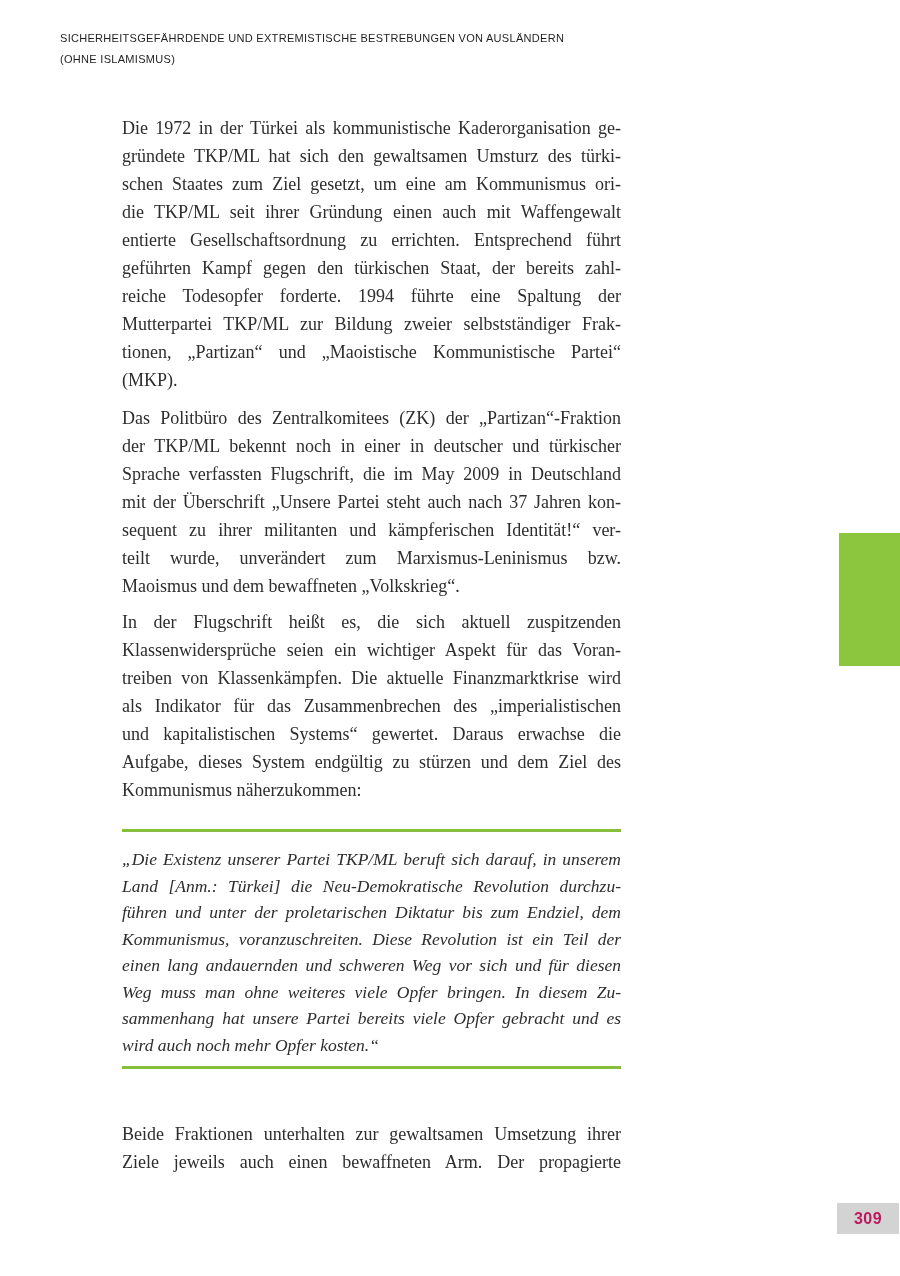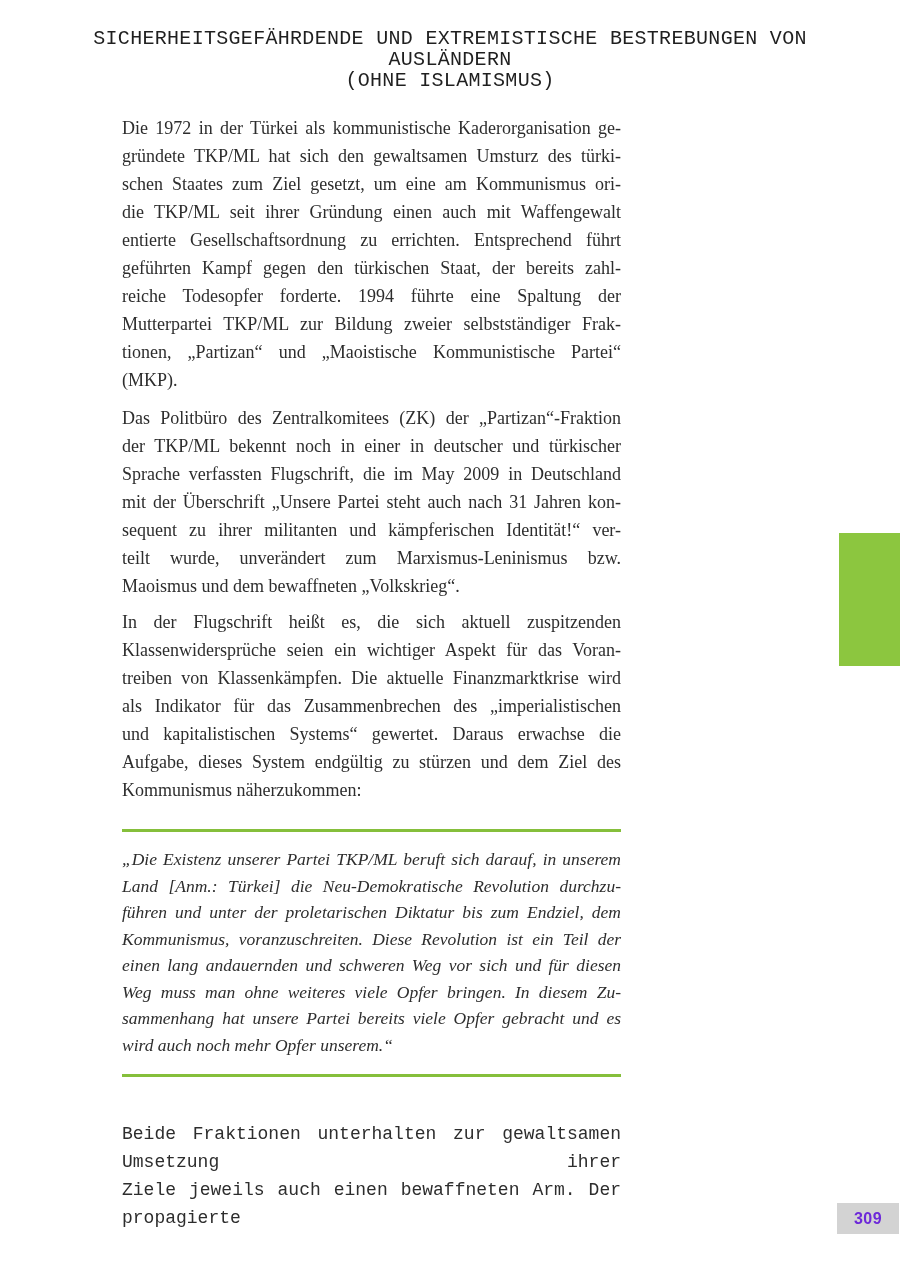--- a/index.html
+++ b/index.html
@@ -7,52 +7,52 @@
     position:relative;
     width:900px; height:1276px;
     margin:0 auto;
     background:#ffffff;
     overflow:hidden;
     font-family:"Liberation Serif", serif;
   }
   
   .running-head {
     position:absolute; top:28px; left:60px; right:60px;
-    text-align:center;
-    font-family:Liberation Mono, monospace;
-    font-size:20px; line-height:21px;
+    text-align:left;
+    font-family:Liberation Sans, sans-serif;
+    font-size:11px; line-height:21px;
     letter-spacing:0.3px;
     color:#1f1f1f;
   }
   
   .textblock {
     position:absolute; left:122px; width:499px;
     font-size:18px; line-height:28px;
     color:#2d2d2d;
   }
   .textblock .line {
     text-align:justify;
     text-align-last:justify;
     white-space:normal;
   }
   .textblock .line.end { text-align-last:auto; }
   #para-1 { top:114px; }
   #para-2 { top:404px; }
   #para-3 { top:608px; }
-  #para-4 { top:1120px;font-family:Liberation Mono, monospace; }
+  #para-4 { top:1120px; }
   
   .quoteblock {
     position:absolute; left:122px; width:499px; top:829px;
   }
   .quoteblock .rule {
     height:3px; width:100%;
     background:var(--rule-green,#85bf3b);
   }
   .quote-body {
-    padding:14px 0 16px 0;
+    padding:14px 0 8px 0;
     font-size:17.5px; line-height:26.5px;
     font-style:italic;
     color:#2d2d2d;
   }
   .quote-body .line { text-align:justify; text-align-last:justify; }
   .quote-body .line.end { text-align-last:auto; }
   
   .chapter-tab {
     position:absolute; left:839px; top:533px;
     width:61px; height:133px;
@@ -60,21 +60,21 @@
   }
   
   .page-number-box {
     position:absolute; left:837px; top:1203px;
     width:62px; height:31px;
     background:var(--page-box-gray,#d3d3d3);
     display:flex; align-items:center; justify-content:center;
     font-family:"Liberation Sans", sans-serif;
     font-weight:bold; font-size:16px;
     letter-spacing:0.5px;
-    color:#6d28d9;
+    color:#be185d;
   }
 </style>
 </head>
 <body>
 
 <div class="page">
 
   <div class="running-head">
     <div>SICHERHEITSGEFÄHRDENDE UND EXTREMISTISCHE BESTREBUNGEN VON AUSLÄNDERN</div>
     <div>(OHNE ISLAMISMUS)</div>
@@ -90,21 +90,21 @@
       <div class="line">reiche Todesopfer forderte. 1994 führte eine Spaltung der</div>
       <div class="line">Mutterpartei TKP/ML zur Bildung zweier selbstständiger Frak-</div>
       <div class="line">tionen, „Partizan“ und „Maoistische Kommunistische Partei“</div>
       <div class="line end">(MKP).</div>
     </div>
 
   <div id="para-2" class="textblock">
       <div class="line">Das Politbüro des Zentralkomitees (ZK) der „Partizan“-Fraktion</div>
       <div class="line">der TKP/ML bekennt noch in einer in deutscher und türkischer</div>
       <div class="line">Sprache verfassten Flugschrift, die im May 2009 in Deutschland</div>
-      <div class="line">mit der Überschrift „Unsere Partei steht auch nach 31 Jahren kon-</div>
+      <div class="line">mit der Überschrift „Unsere Partei steht auch nach 37 Jahren kon-</div>
       <div class="line">sequent zu ihrer militanten und kämpferischen Identität!“ ver-</div>
       <div class="line">teilt wurde, unverändert zum Marxismus-Leninismus bzw.</div>
       <div class="line end">Maoismus und dem bewaffneten „Volkskrieg“.</div>
     </div>
 
   <div id="para-3" class="textblock">
       <div class="line">In der Flugschrift heißt es, die sich aktuell zuspitzenden</div>
       <div class="line">Klassenwidersprüche seien ein wichtiger Aspekt für das Voran-</div>
       <div class="line">treiben von Klassenkämpfen. Die aktuelle Finanzmarktkrise wird</div>
       <div class="line">als Indikator für das Zusammenbrechen des „imperialistischen</div>
@@ -116,21 +116,21 @@
   <div class="quoteblock">
     <div class="rule"></div>
     <div class="quote-body">
         <div class="line">„Die Existenz unserer Partei TKP/ML beruft sich darauf, in unserem</div>
         <div class="line">Land [Anm.: Türkei] die Neu-Demokratische Revolution durchzu-</div>
         <div class="line">führen und unter der proletarischen Diktatur bis zum Endziel, dem</div>
         <div class="line">Kommunismus, voranzuschreiten. Diese Revolution ist ein Teil der</div>
         <div class="line">einen lang andauernden und schweren Weg vor sich und für diesen</div>
         <div class="line">Weg muss man ohne weiteres viele Opfer bringen. In diesem Zu-</div>
         <div class="line">sammenhang hat unsere Partei bereits viele Opfer gebracht und es</div>
-        <div class="line end">wird auch noch mehr Opfer unserem.“</div>
+        <div class="line end">wird auch noch mehr Opfer kosten.“</div>
       </div>
     <div class="rule"></div>
   </div>
 
   <div id="para-4" class="textblock">
       <div class="line">Beide Fraktionen unterhalten zur gewaltsamen Umsetzung ihrer</div>
       <div class="line">Ziele jeweils auch einen bewaffneten Arm. Der propagierte</div>
     </div>
 
   <div class="chapter-tab"></div>

